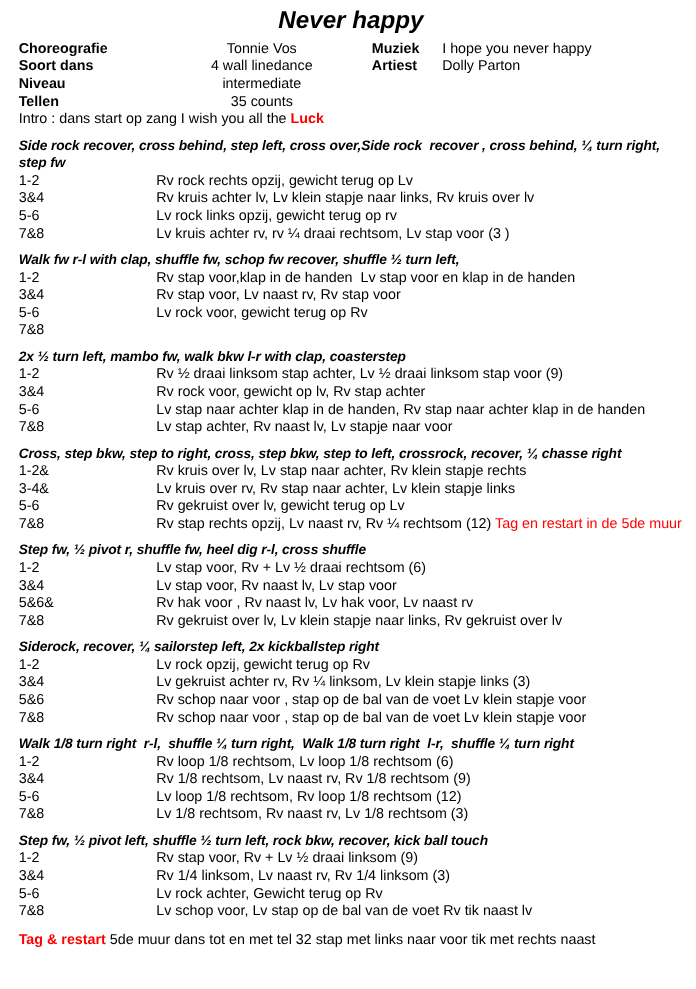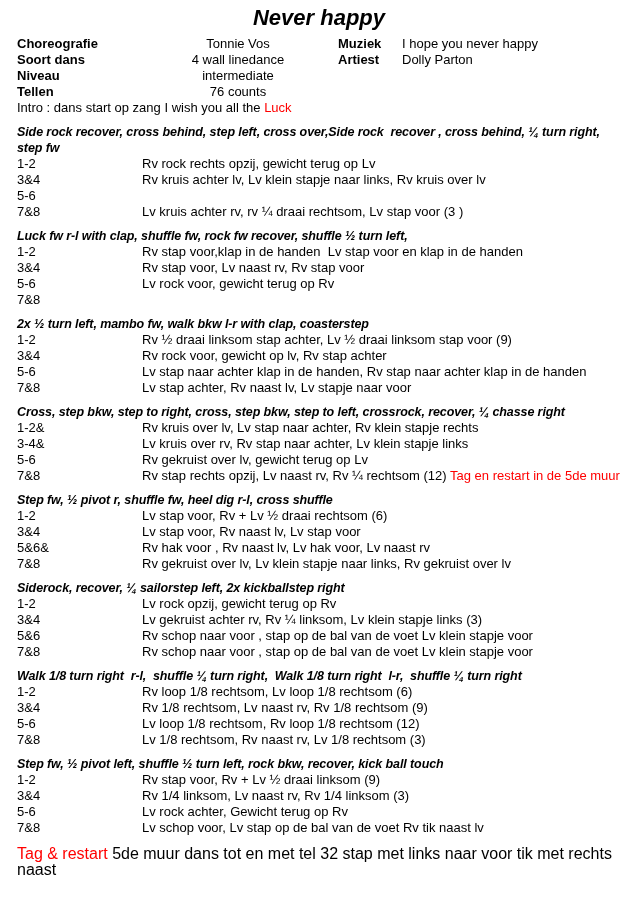--- a/index.html
+++ b/index.html
@@ -36,40 +36,40 @@
   .info-label  { width: 121px; font-weight: 700; flex: none; }
   .info-value  { width: 200px; flex: none; text-align: center; }
   .info-label2 { width: 64px;  font-weight: 700; flex: none; }
   .info-value2 { flex: 1; }
   .intro-line {
     font-size: 13px;
     line-height: 16px;
     white-space: pre-wrap;
   }
   .red { color: #ff0000; }
-  .bold { font-weight: 400; }
+  .bold { font-weight: 700; }
   .sec-heading {
     margin-top: 8px;
     font-size: 12.5px;
     font-weight: 700;
     font-style: italic;
     line-height: 16px;
     letter-spacing: -0.1px;
     white-space: pre-wrap;
   }
   .step-row {
     display: flex;
     font-size: 13px;
     line-height: 16px;
   }
   .count { width: 125px; flex: none; }
   .desc  { flex: 1; white-space: pre-wrap; }
   .footer-note {
     margin-top: 10px;
-    font-size: 16px;
+    font-size: 13px;
     line-height: 16px;
     white-space: pre-wrap;
   }
 </style>
 </head>
 <body>
 
 <div class="page">
 
   <div class="doc-title">Never happy</div>
@@ -88,49 +88,50 @@
       <div class="info-value2">Dolly Parton</div>
     </div>
     <div class="info-row">
       <div class="info-label">Niveau</div>
       <div class="info-value">intermediate</div>
       <div class="info-label2"></div>
       <div class="info-value2"></div>
     </div>
     <div class="info-row">
       <div class="info-label">Tellen</div>
-      <div class="info-value">76 counts</div>
+      <div class="info-value">35 counts</div>
       <div class="info-label2"></div>
       <div class="info-value2"></div>
     </div>
   </div>
 
   <div class="intro-line"><span>Intro : dans start op zang I wish you all the </span><span class="red bold">Luck</span></div>
 
   <div>
       <section>
         <div class="sec-heading">Side rock recover, cross behind, step left, cross over,Side rock  recover , cross behind, ¼ turn right, step fw</div>
         <div class="step-row">
           <div class="count">1-2</div>
           <div class="desc"><span>Rv rock rechts opzij, gewicht terug op Lv</span></div>
         </div>
         <div class="step-row">
           <div class="count">3&amp;4</div>
           <div class="desc"><span>Rv kruis achter lv, Lv klein stapje naar links, Rv kruis over lv</span></div>
         </div>
         <div class="step-row">
           <div class="count">5-6</div>
+          <div class="desc"><span>Lv rock links opzij, gewicht terug op rv</span></div>
         </div>
         <div class="step-row">
           <div class="count">7&amp;8</div>
           <div class="desc"><span>Lv kruis achter rv, rv ¼ draai rechtsom, Lv stap voor (3 )</span></div>
         </div>
       </section>
       <section>
-        <div class="sec-heading">Luck fw r-l with clap, shuffle fw, rock fw recover, shuffle ½ turn left,</div>
+        <div class="sec-heading">Walk fw r-l with clap, shuffle fw, schop fw recover, shuffle ½ turn left,</div>
         <div class="step-row">
           <div class="count">1-2</div>
           <div class="desc"><span>Rv stap voor,klap in de handen  Lv stap voor en klap in de handen</span></div>
         </div>
         <div class="step-row">
           <div class="count">3&amp;4</div>
           <div class="desc"><span>Rv stap voor, Lv naast rv, Rv stap voor</span></div>
         </div>
         <div class="step-row">
           <div class="count">5-6</div>

